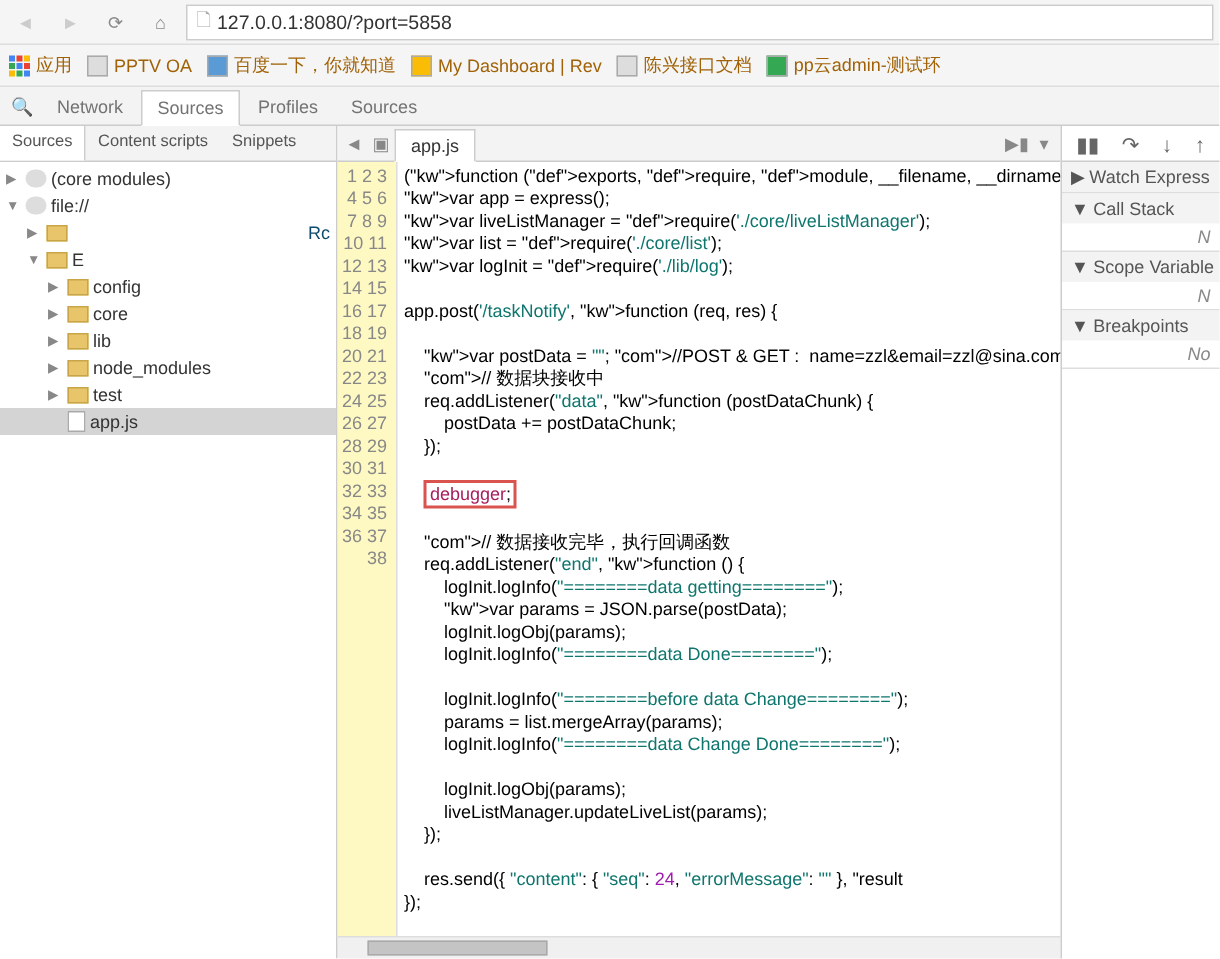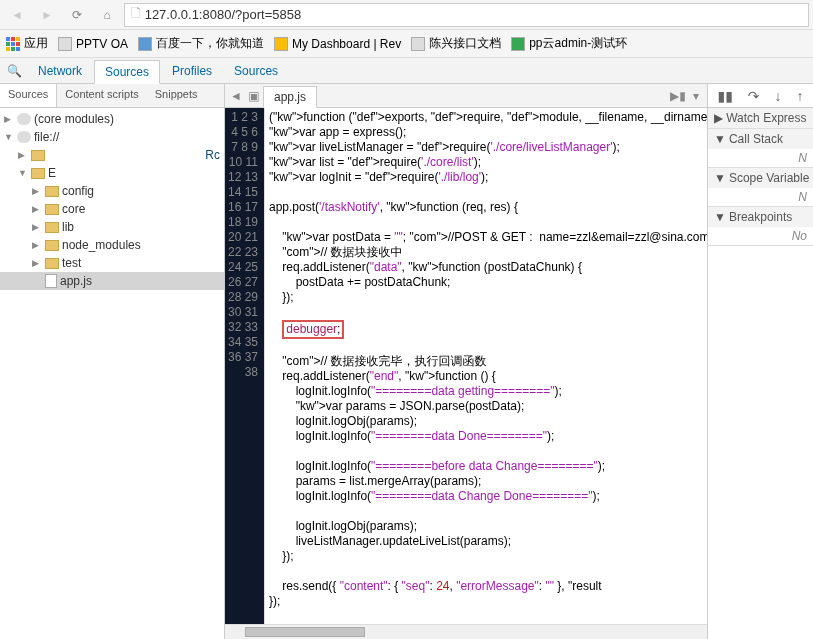--- a/index.html
+++ b/index.html
@@ -7,33 +7,33 @@
 
 
 .browser-bar { height: 30px; display: flex; align-items: center; background: #f5f5f5; border-bottom: 1px solid #ddd; padding: 0 4px; gap: 4px; }
 .nav-btn { width: 26px; height: 24px; display: flex; align-items: center; justify-content: center; color: #888; cursor: pointer; }
 .nav-btn.disabled { color: #ccc; }
 .url-bar { flex: 1; height: 24px; border: 1px solid #ccc; background: #fff; display: flex; align-items: center; padding: 0 6px; gap: 4px; }
 .url-text { flex: 1; color: #333; font-size: 13px; }
 
 
 .bookmarks { height: 28px; display: flex; align-items: center; background: #f5f5f5; border-bottom: 1px solid #ddd; padding: 0 6px; gap: 10px; overflow: hidden; white-space: nowrap; }
-.bm-item { display: flex; align-items: center; gap: 4px; color: #000000; font-size: 12px; cursor: pointer; }
+.bm-item { display: flex; align-items: center; gap: 4px; color: #a16207; font-size: 12px; cursor: pointer; }
 .apps-icon { width: 14px; height: 14px; display: grid; grid-template-columns: repeat(3,1fr); grid-template-rows: repeat(3,1fr); gap: 1px; }
 .apps-icon span { background: #4285f4; }
 .apps-icon span:nth-child(2){background:#ea4335;}.apps-icon span:nth-child(3){background:#fbbc05;}
 .apps-icon span:nth-child(4){background:#34a853;}.apps-icon span:nth-child(5){background:#4285f4;}
 .apps-icon span:nth-child(6){background:#ea4335;}.apps-icon span:nth-child(7){background:#fbbc05;}
 .apps-icon span:nth-child(8){background:#34a853;}.apps-icon span:nth-child(9){background:#4285f4;}
 .fav { width: 14px; height: 14px; background: #ddd; border: 1px solid #aaa; }
 .fav.blue{background:#5b9bd5;}.fav.yellow{background:#fbbc05;}.fav.green{background:#34a853;}
 
 
 .dt-toolbar { height: 26px; display: flex; align-items: center; border-bottom: 1px solid #ccc; background: #f3f3f3; padding: 0 4px; gap: 2px; }
-.dt-tab { padding: 4px 10px; color: #0369a1; cursor: pointer; }
+.dt-tab { padding: 4px 10px; color: #737373; cursor: pointer; }
 .dt-tab.active { background: #fff; border: 1px solid #ccc; border-bottom: 1px solid #fff; position: relative; top: 1px; }
 .dt-icon { width: 22px; height: 20px; display: flex; align-items: center; justify-content: center; color: #666; cursor: pointer; }
 
 
 .main { display: flex; height: calc(639px - 30px - 28px - 26px); }
 .left-panel { width: 225px; border-right: 1px solid #ccc; display: flex; flex-direction: column; }
 .left-tabs { height: 24px; display: flex; border-bottom: 1px solid #ccc; background: #f3f3f3; }
 .left-tab { padding: 4px 8px; color: #555; cursor: pointer; font-size: 11px; }
 .left-tab.active { background: #fff; border-right: 1px solid #ccc; }
 .file-tree { flex: 1; overflow: auto; padding: 2px 0; }
@@ -46,25 +46,25 @@
 .indent-1{padding-left:18px;}.indent-2{padding-left:32px;}
 
 .center-panel { flex: 1; display: flex; flex-direction: column; min-width: 0; }
 .file-tabs { height: 24px; display: flex; align-items: center; border-bottom: 1px solid #ccc; background: #f3f3f3; padding: 0 2px; }
 .file-tab { padding: 3px 10px; font-size: 11px; color: #333; cursor: pointer; display: flex; align-items: center; gap: 4px; }
 .file-tab.active { background: #fff; border: 1px solid #ccc; border-bottom: 1px solid #fff; position: relative; top: 1px; }
 .ft-icon { width: 18px; display: flex; justify-content: center; color: #888; cursor: pointer; }
 .ft-spacer { flex: 1; }
 
 .code-area { flex: 1; display: flex; overflow: hidden; font-family: Consolas, Monaco, monospace; font-size: 12px; }
-.gutter { width: 40px; background: #0f172a; border-right: 1px solid #ddd; text-align: right; padding: 2px 6px 2px 0; color: #888; line-height: 15px; }
+.gutter { width: 40px; background: #fef9c3; border-right: 1px solid #ddd; text-align: right; padding: 2px 6px 2px 0; color: #888; line-height: 15px; }
 .code { flex: 1; padding: 2px 4px; line-height: 15px; white-space: pre; overflow: auto; color: #000; }
 .kw { color: #a71d5d; }
-.str { color: #a21caf; }
-.num { color: #b91c1c; }
+.str { color: #0f766e; }
+.num { color: #a21caf; }
 .highlight-box { border: 2px solid #d9534f; padding: 0 2px; display: inline-block; }
 .hscroll { height: 15px; background: #f0f0f0; border-top: 1px solid #ddd; display: flex; align-items: center; }
 .hscroll-thumb { width: 120px; height: 10px; background: #c4c4c4; border: 1px solid #aaa; margin-left: 20px; }
 
 .right-panel { width: 106px; border-left: 1px solid #ccc; background: #fff; display: flex; flex-direction: column; font-size: 11px; }
 .rp-toolbar { height: 24px; border-bottom: 1px solid #ccc; display: flex; align-items: center; justify-content: space-around; padding: 0 2px; }
 .rp-btn { color: #666; cursor: pointer; font-size: 14px; }
 .rp-section { border-bottom: 1px solid #ddd; }
 .rp-header { padding: 3px 6px; background: #f3f3f3; color: #555; display: flex; align-items: center; gap: 3px; cursor: pointer; white-space: nowrap; overflow: hidden; }
 .rp-body { padding: 2px 6px; color: #888; font-style: italic; text-align: right; }

